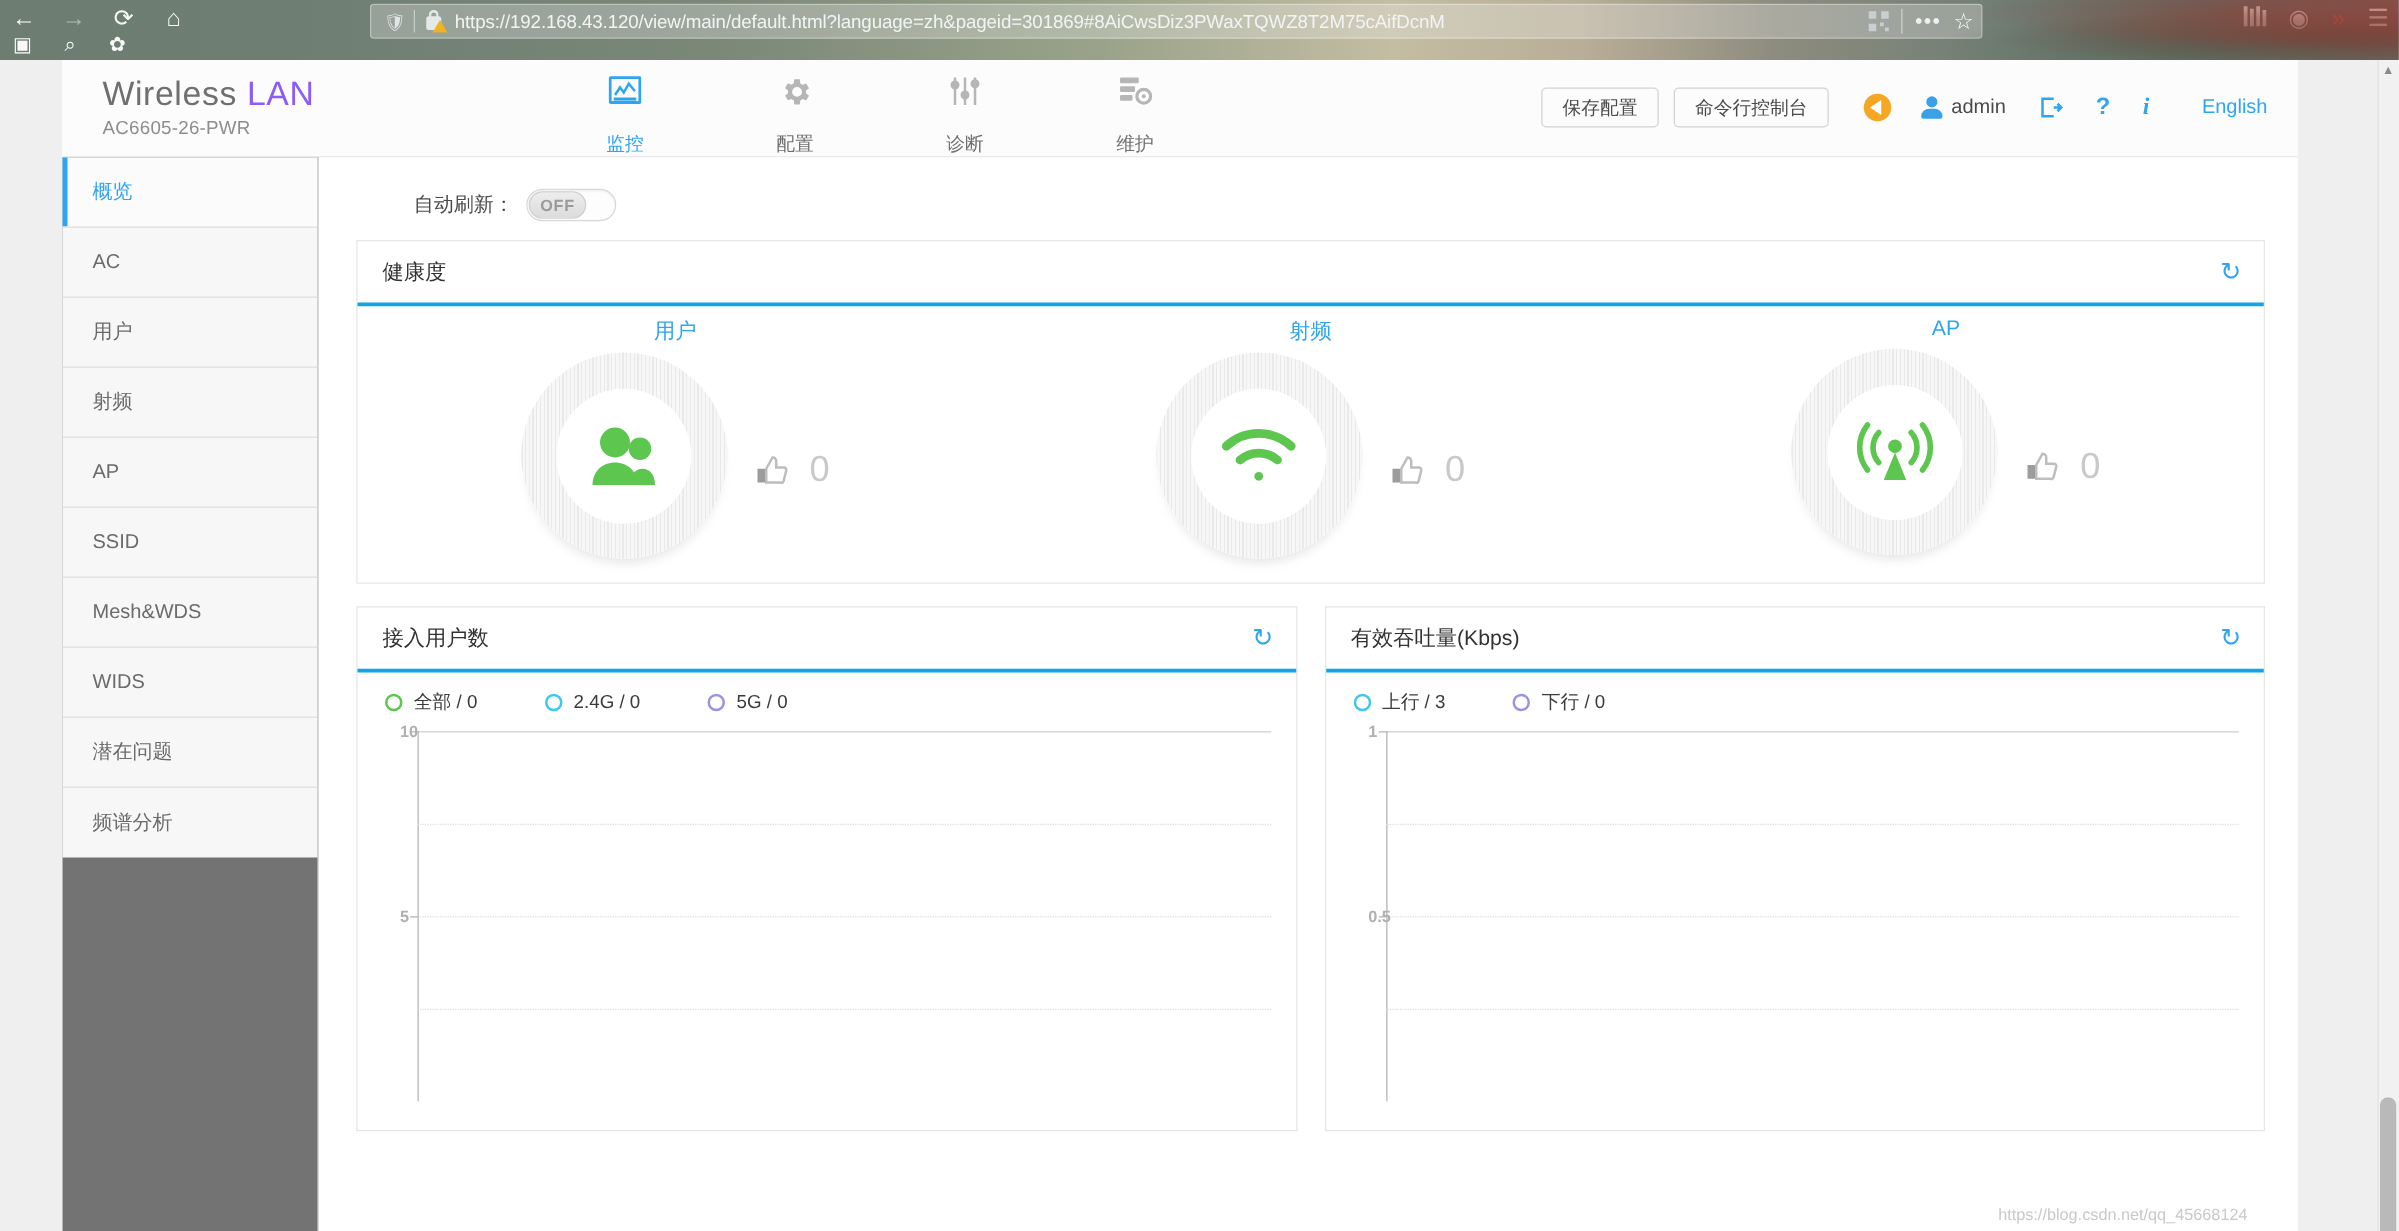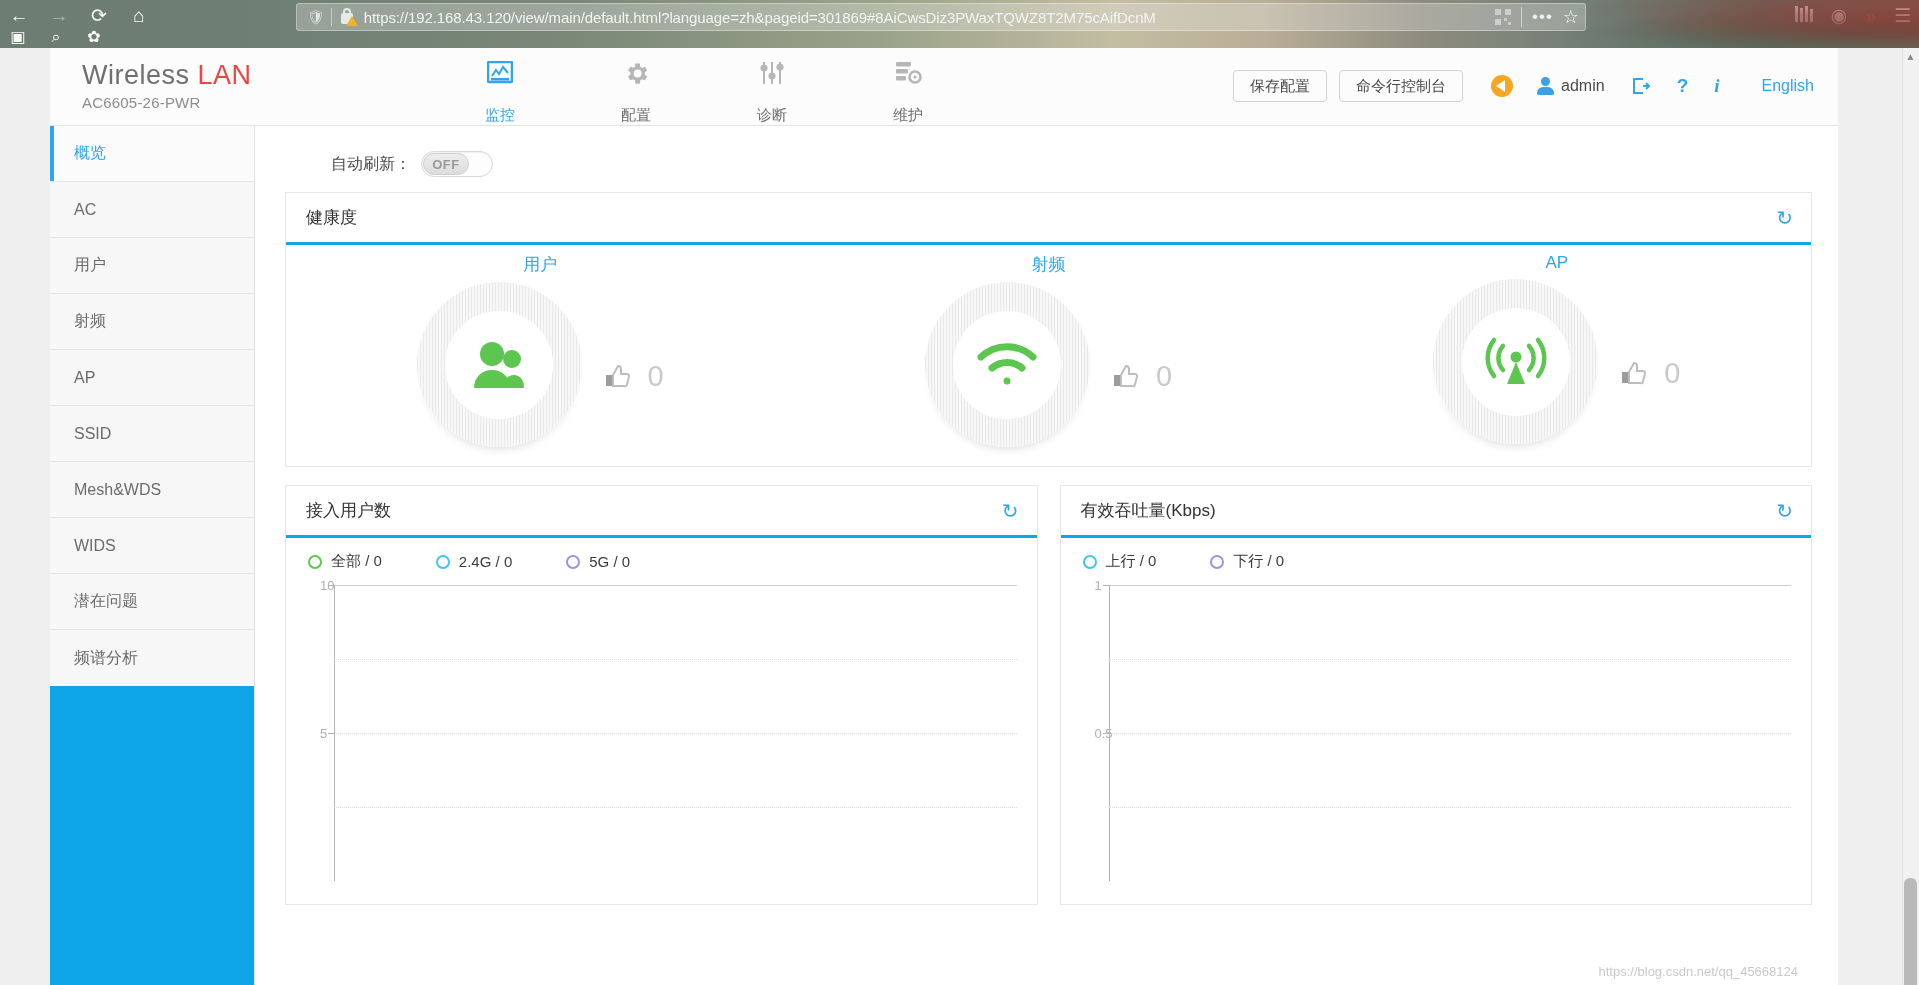--- a/index.html
+++ b/index.html
@@ -71,21 +71,21 @@
                 linear-gradient(#fff,#fff) 15px 3px/3px 13px no-repeat;}
 
   
   #page { position: absolute; left: 0; top: 48px; width: 1919px; height: 937px; background:#efefef; }
   #page-inner { position:absolute; left:50px; top:0; width: 1788px; height: 937px; background:#ffffff; }
 
   
   #app-header { position: relative; height: 78px; background:#fcfcfc; border-bottom: 1px solid #e3e3e3; }
   #brand { position:absolute; left:32px; top:12px; }
   #brand .title { font-size: 27px; font-weight: 400; color:#6f6f6f; letter-spacing:.5px;}
-  #brand .title .lan { color:#ef4444; }
+  #brand .title .lan { color:#8b5cf6; }
   #brand .model { font-size: 15px; color:#8d8d8d; margin-top:3px; letter-spacing:.2px;}
 
   #mainnav { position:absolute; left: 418px; top: 8px; display:flex; gap:72px; }
   .navitem { width:64px; text-align:center; cursor:pointer; }
   .navitem .nico { height:34px; display:flex; align-items:center; justify-content:center; }
   .navitem .nlabel { font-size: 15px; color:#6e6e6e; margin-top:16px; }
   .navitem.active .nlabel { color:#2fa5f0; }
 
   #header-right { position:absolute; right: 24px; top: 22px; display:flex; align-items:center; gap:0; }
   .hbtn {
@@ -98,21 +98,21 @@
     border-top:6px solid transparent;border-bottom:6px solid transparent;border-right:9px solid #fff;}
   .user-chip { margin-left:24px; display:flex; align-items:center; gap:8px; color:#4a4a4a; font-size:16px;}
   .user-ico { width:16px;height:18px; position:relative;}
   .user-ico::before{content:"";position:absolute;left:4px;top:0;width:9px;height:9px;border-radius:50%;background:#3aa0e8;}
   .user-ico::after{content:"";position:absolute;left:0px;top:10px;width:17px;height:8px;border-radius:7px 7px 2px 2px;background:#3aa0e8;}
   #header-right .hico { margin-left: 26px; color:#2fa5f0; font-size:19px; cursor:pointer; display:flex; align-items:center;}
   #header-right .lang { margin-left: 42px; color:#2fa5f0; font-size:16px; cursor:pointer;}
 
   
   #body-split { position:relative; height: 859px; display:flex; }
-  #sidebar { width: 205px; background:#0ea5e9; border-right:1px solid #e0e0e0; }
+  #sidebar { width: 205px; background:#737373; border-right:1px solid #e0e0e0; }
   .side-item {
     height: 56px; display:flex; align-items:center; padding-left: 24px;
     font-size: 16px; color:#6b6b6b; border-bottom:1px solid #e7e7e7; background:#f7f7f7; cursor:pointer;
     position:relative;
   }
   .side-item.active { color:#2fa5f0; background:#fbfbfb; }
   .side-item.active::before { content:""; position:absolute; left:0; top:0; bottom:0; width:4px; background:#2fa5f0; }
 
   #content { flex:1; background:#ffffff; padding: 18px 26px 0 30px; overflow:hidden; }
 
@@ -155,21 +155,21 @@
   }
   .thumb-wrap { display:flex; align-items:center; gap:14px; padding-top: 24px;}
   .thumb { width: 30px; height: 30px; position:relative; }
   .score { font-size: 29px; color:#c9c9c9; }
 
   #charts-row { display:flex; gap: 22px; margin-top: 18px; }
   .chart-card { flex:1; height: 420px; }
   .legend-row { display:flex; align-items:center; gap: 54px; padding: 14px 0 0 22px; }
   .legend-item { display:flex; align-items:center; gap:9px; font-size:15px; color:#3b3b3b; cursor:pointer;}
   .legend-dot { width:14px; height:14px; border-radius:50%; border:2px solid #999; background:#fff; }
-  .plot { position:relative; margin: 10px 20px 0 0; height: 300px; }
+  .plot { position:relative; margin: 10px 20px 0 0; height: 300px; font-weight: bold; }
   .axis-v { position:absolute; left: 48px; top: 4px; bottom: 0; width:1px; background:#b4b4b4; }
   .tick-label { position:absolute; right: 100%; transform: translate(-8px,-50%); font-size:13px; color:#b0b0b0; white-space:nowrap;}
   .gridline { position:absolute; left: 48px; right: 0; height:0; border-top:1px dotted #dcdcdc; }
   .gridline.solid { border-top:1px solid #cfcfcf; }
   .tick-mark { position:absolute; left:42px; width:7px; height:1px; background:#b4b4b4; }
 
   
   #watermark { position:absolute; right: 40px; bottom: 6px; font-size:13px; color:#c9c9c9; }
 
   
@@ -443,21 +443,21 @@
         </div>
 
         <div class="card chart-card">
           <div class="card-head">
             <span class="card-title">有效吞吐量(Kbps)</span>
             <span class="refresh-ico">↻</span>
           </div>
           <div class="legend-row">
             <span class="legend-item">
               <span class="legend-dot" style="border-color:#3fc6f2;"></span>
-              <span>上行 / 0</span>
+              <span>上行 / 3</span>
             </span>
             <span class="legend-item">
               <span class="legend-dot" style="border-color:#9a94e0;"></span>
               <span>下行 / 0</span>
             </span>
           </div>
           <div class="plot">
             <div class="axis-v"></div>
             <div class="gridline solid" style="top:4px;"></div>
             <div class="tick-mark" style="top:4px;"></div>

